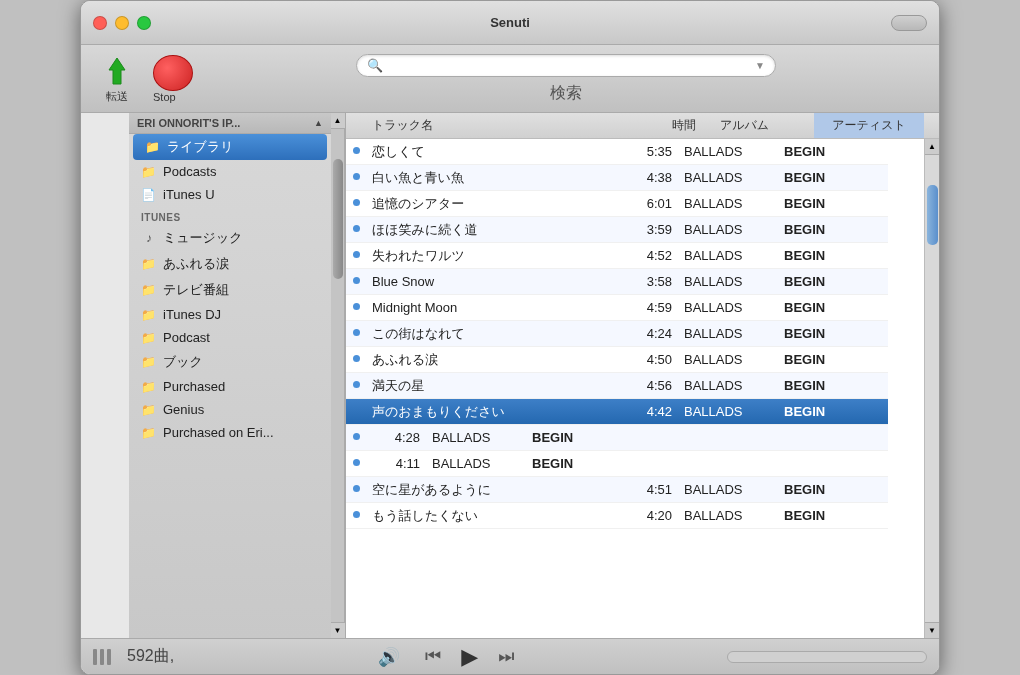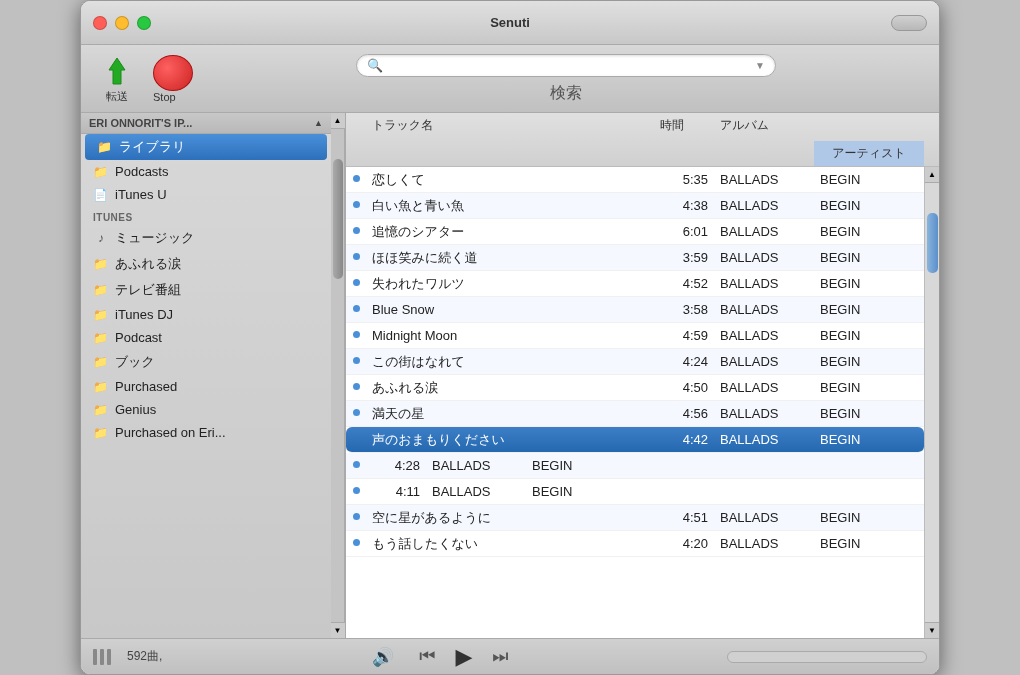--- a/index.html
+++ b/index.html
@@ -217,23 +217,23 @@
       display: flex;
       background: linear-gradient(to bottom, #e0e0e0, #d0d0d0);
       border-bottom: 1px solid #bbb;
       font-size: 12px;
       font-weight: 400;
       color: #333;
       padding: 0;
     }
     .col-dot { width: 20px; flex-shrink: 0; }
     .col-name { flex: 1; padding: 4px 6px; }
-    .col-time { width: 60px; text-align: left; padding: 4px 6px; }
+    .col-time { width: 60px; text-align: center; padding: 4px 6px; }
     .col-album { width: 100px; padding: 4px 6px; }
-    .col-artist { width: 110px; padding: 4px 6px; background: #b0c8e8; text-align: center; margin-top: 28px; }
+    .col-artist { width: 110px; padding: 4px 6px; background: #b0c8e8; text-align: center; }
     .track-list {
       flex: 1;
       overflow-y: auto;
       overflow-x: hidden;
     }
     .track-row {
       display: flex;
       align-items: center;
       font-size: 13px;
       color: #222;
@@ -242,39 +242,38 @@
     }
     .track-row:nth-child(even) {
       background: #f5f8ff;
     }
     .track-row:nth-child(odd) {
       background: white;
     }
     .track-row.selected {
       background: linear-gradient(to bottom, #3d7fc7, #2468b0) !important;
       color: white;
-      border-radius: 6px;
     }
     .track-dot {
       width: 20px;
       text-align: center;
       flex-shrink: 0;
       font-size: 8px;
     }
     .track-dot-circle {
       display: inline-block;
       width: 7px;
       height: 7px;
       background: #4a90d9;
       border-radius: 50%;
     }
     .track-name { flex: 1; padding: 0 6px; white-space: nowrap; overflow: hidden; text-overflow: ellipsis; }
     .track-time { width: 60px; text-align: right; padding: 0 6px; }
     .track-album { width: 100px; padding: 0 6px; }
-    .track-artist { width: 110px; padding: 0 6px; font-weight: normal; }
+    .track-artist { width: 110px; padding: 0 6px; font-weight: bold; }
     
     .track-scrollbar {
       width: 15px;
       background: #d8d8d8;
       display: flex;
       flex-direction: column;
       align-items: center;
       flex-shrink: 0;
       border-left: 1px solid #bbb;
     }
@@ -323,21 +322,21 @@
       gap: 3px;
       align-items: center;
     }
     .status-dot {
       width: 4px;
       height: 16px;
       background: #888;
       border-radius: 1px;
     }
     .status-count {
-      font-size: 12px;
+      font-size: 16px;
       color: #444;
     }
     .playback-controls {
       display: flex;
       align-items: center;
       gap: 16px;
       margin-left: auto;
       margin-right: auto;
     }
     .ctrl-btn {
@@ -404,20 +403,21 @@
       width: 10px;
       background: linear-gradient(to right, #aaa, #888);
       border-radius: 5px;
       margin-top: 30px;
       height: 120px;
     }
     .track-list-wrapper {
       display: flex;
       flex: 1;
       overflow: hidden;
+      gap: 36px;
     }
   </style>
 </head>
 <body>
 
 <div class="window">
 
   <div class="title-bar">
     <div class="window-controls">
       <div class="btn-circle btn-close"></div>
@@ -448,21 +448,21 @@
         <input class="search-input" type="text" style="">
         <span style="color:#888;font-size:10px;">▼</span>
       </div>
       <span class="search-label">検索</span>
     </div>
   </div>
 
   <div class="main-content">
 
     <div style="display:flex; width:265px; flex-shrink:0; border-right:1px solid #aaa;">
-      <div class="sidebar" style="flex:1; border-right:none;">
+      <div class="sidebar" style="flex:1; border-right:none;margin-left:48px;">
 
         <div class="sidebar-header">
           <span class="sidebar-header-text">ERI ONNORIT'S IP...</span>
           <span style="font-size:9px;">▲</span>
         </div>
 
         <div class="sidebar-scroll">
 
           <div class="sidebar-item active">
             <span class="item-icon">📁</span>

